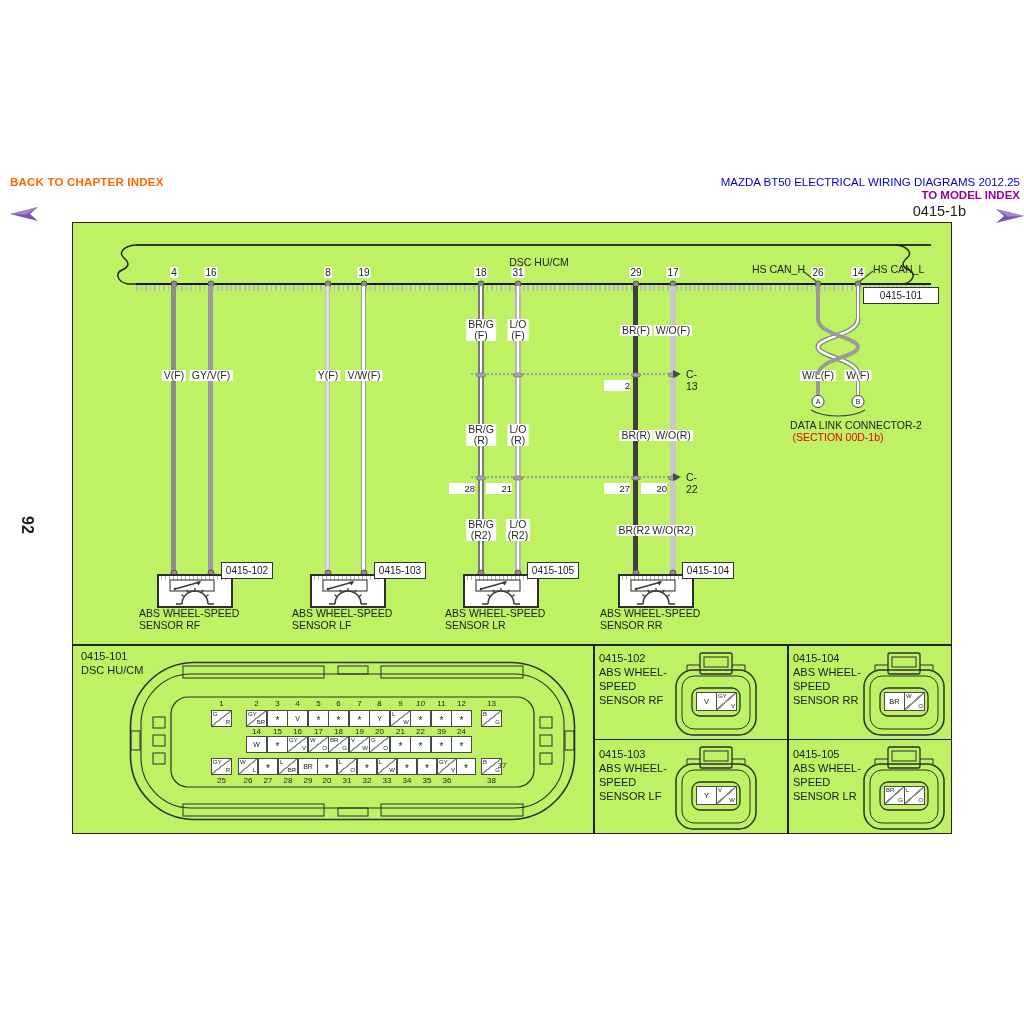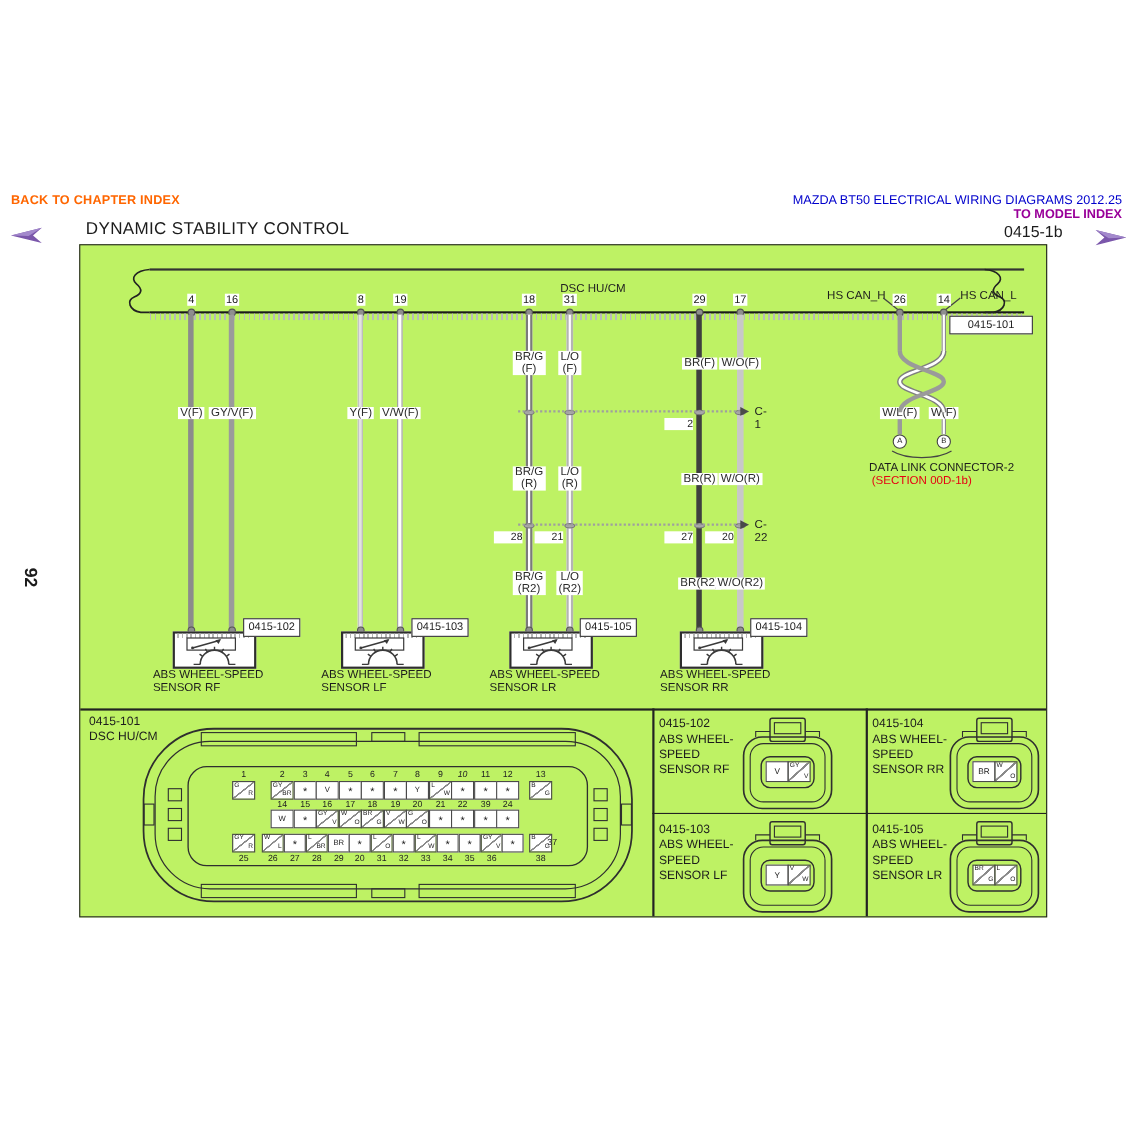--- a/index.html
+++ b/index.html
@@ -78,21 +78,20 @@
   svg{display:block;}
 </style>
 </head>
 <body>
 
 <div class="page">
 
   <div class="abs hdr-back" id="c-orange" style="color: rgb(255, 102, 0);">BACK TO CHAPTER INDEX</div>
   <div class="abs hdr-r1" id="c-blue" style="color: rgb(0, 0, 204);">MAZDA BT50 ELECTRICAL WIRING DIAGRAMS 2012.25</div>
   <div class="abs hdr-r2" id="c-magenta" style="color: rgb(153, 0, 153);">TO MODEL INDEX</div>
-  <div class="abs ttl">DYNAMIC STABILITY CONTROL</div>
   <div class="abs pref">0415-1b</div>
   <div class="abs pnum">92</div>
 
   <svg class="abs" style="left:6px;top:204px;" width="34" height="20">
     <polygon points="32,3 4,10 32,17 24,10" fill="#7b57ab"></polygon>
     <polygon points="32,3 4,10 20,10.5" fill="#a389cc"></polygon>
   </svg>
   <svg class="abs" style="left:994px;top:206px;" width="34" height="20">
     <polygon points="2,3 30,10 2,17 10,10" fill="#7b57ab"></polygon>
     <polygon points="2,3 30,10 14,10.5" fill="#a389cc"></polygon>
@@ -193,21 +192,21 @@
         <div class="wl" style="left: 745px; top: 147px;">W/L(F)</div>
         <div class="term" style="left: 745px; top: 172px;">A</div>
         <div class="bnum" style="left: 785px;">14</div>
         <div class="bdot" style="left: 785px; top: 61px;"></div>
         <div class="wire ws-can-b" style="left: 783px; top: 63px; height: 33px;"></div>
         <div class="wire ws-can-b" style="left: 783px; top: 152px; height: 20px;"></div>
         <div class="wl" style="left: 785px; top: 147px;">W(F)</div>
         <div class="term" style="left: 785px; top: 172px;">B</div>
         <div class="dashline" style="left: 398px; top: 150px; width: 202px;"></div>
         <div class="dashmark" style="left: 600px; top: 146.5px;"></div>
-        <div class="cxlabel" style="left: 613px; top: 145px;">C-1</div>
+        <div class="cxlabel" style="left: 613px; top: 145px;">C-13</div>
         <div class="dashline" style="left: 398px; top: 253px; width: 202px;"></div>
         <div class="dashmark" style="left: 600px; top: 249.5px;"></div>
         <div class="cxlabel" style="left: 613px; top: 248px;">C-22</div>
       </div>
 
     <svg class="abs" style="left:723px;top:96px;" width="90" height="56">
       <path d="M62,0 C62,16 22,18 22,28 C22,38 62,40 62,56" fill="none" stroke="#7f7f7f" stroke-width="5"></path>
       <path d="M62,0 C62,16 22,18 22,28 C22,38 62,40 62,56" fill="none" stroke="#ffffff" stroke-width="2.4"></path>
       <path d="M22,0 C22,16 62,18 62,28 C62,38 22,40 22,56" fill="none" stroke="#9a9a9a" stroke-width="4"></path>
     </svg>

